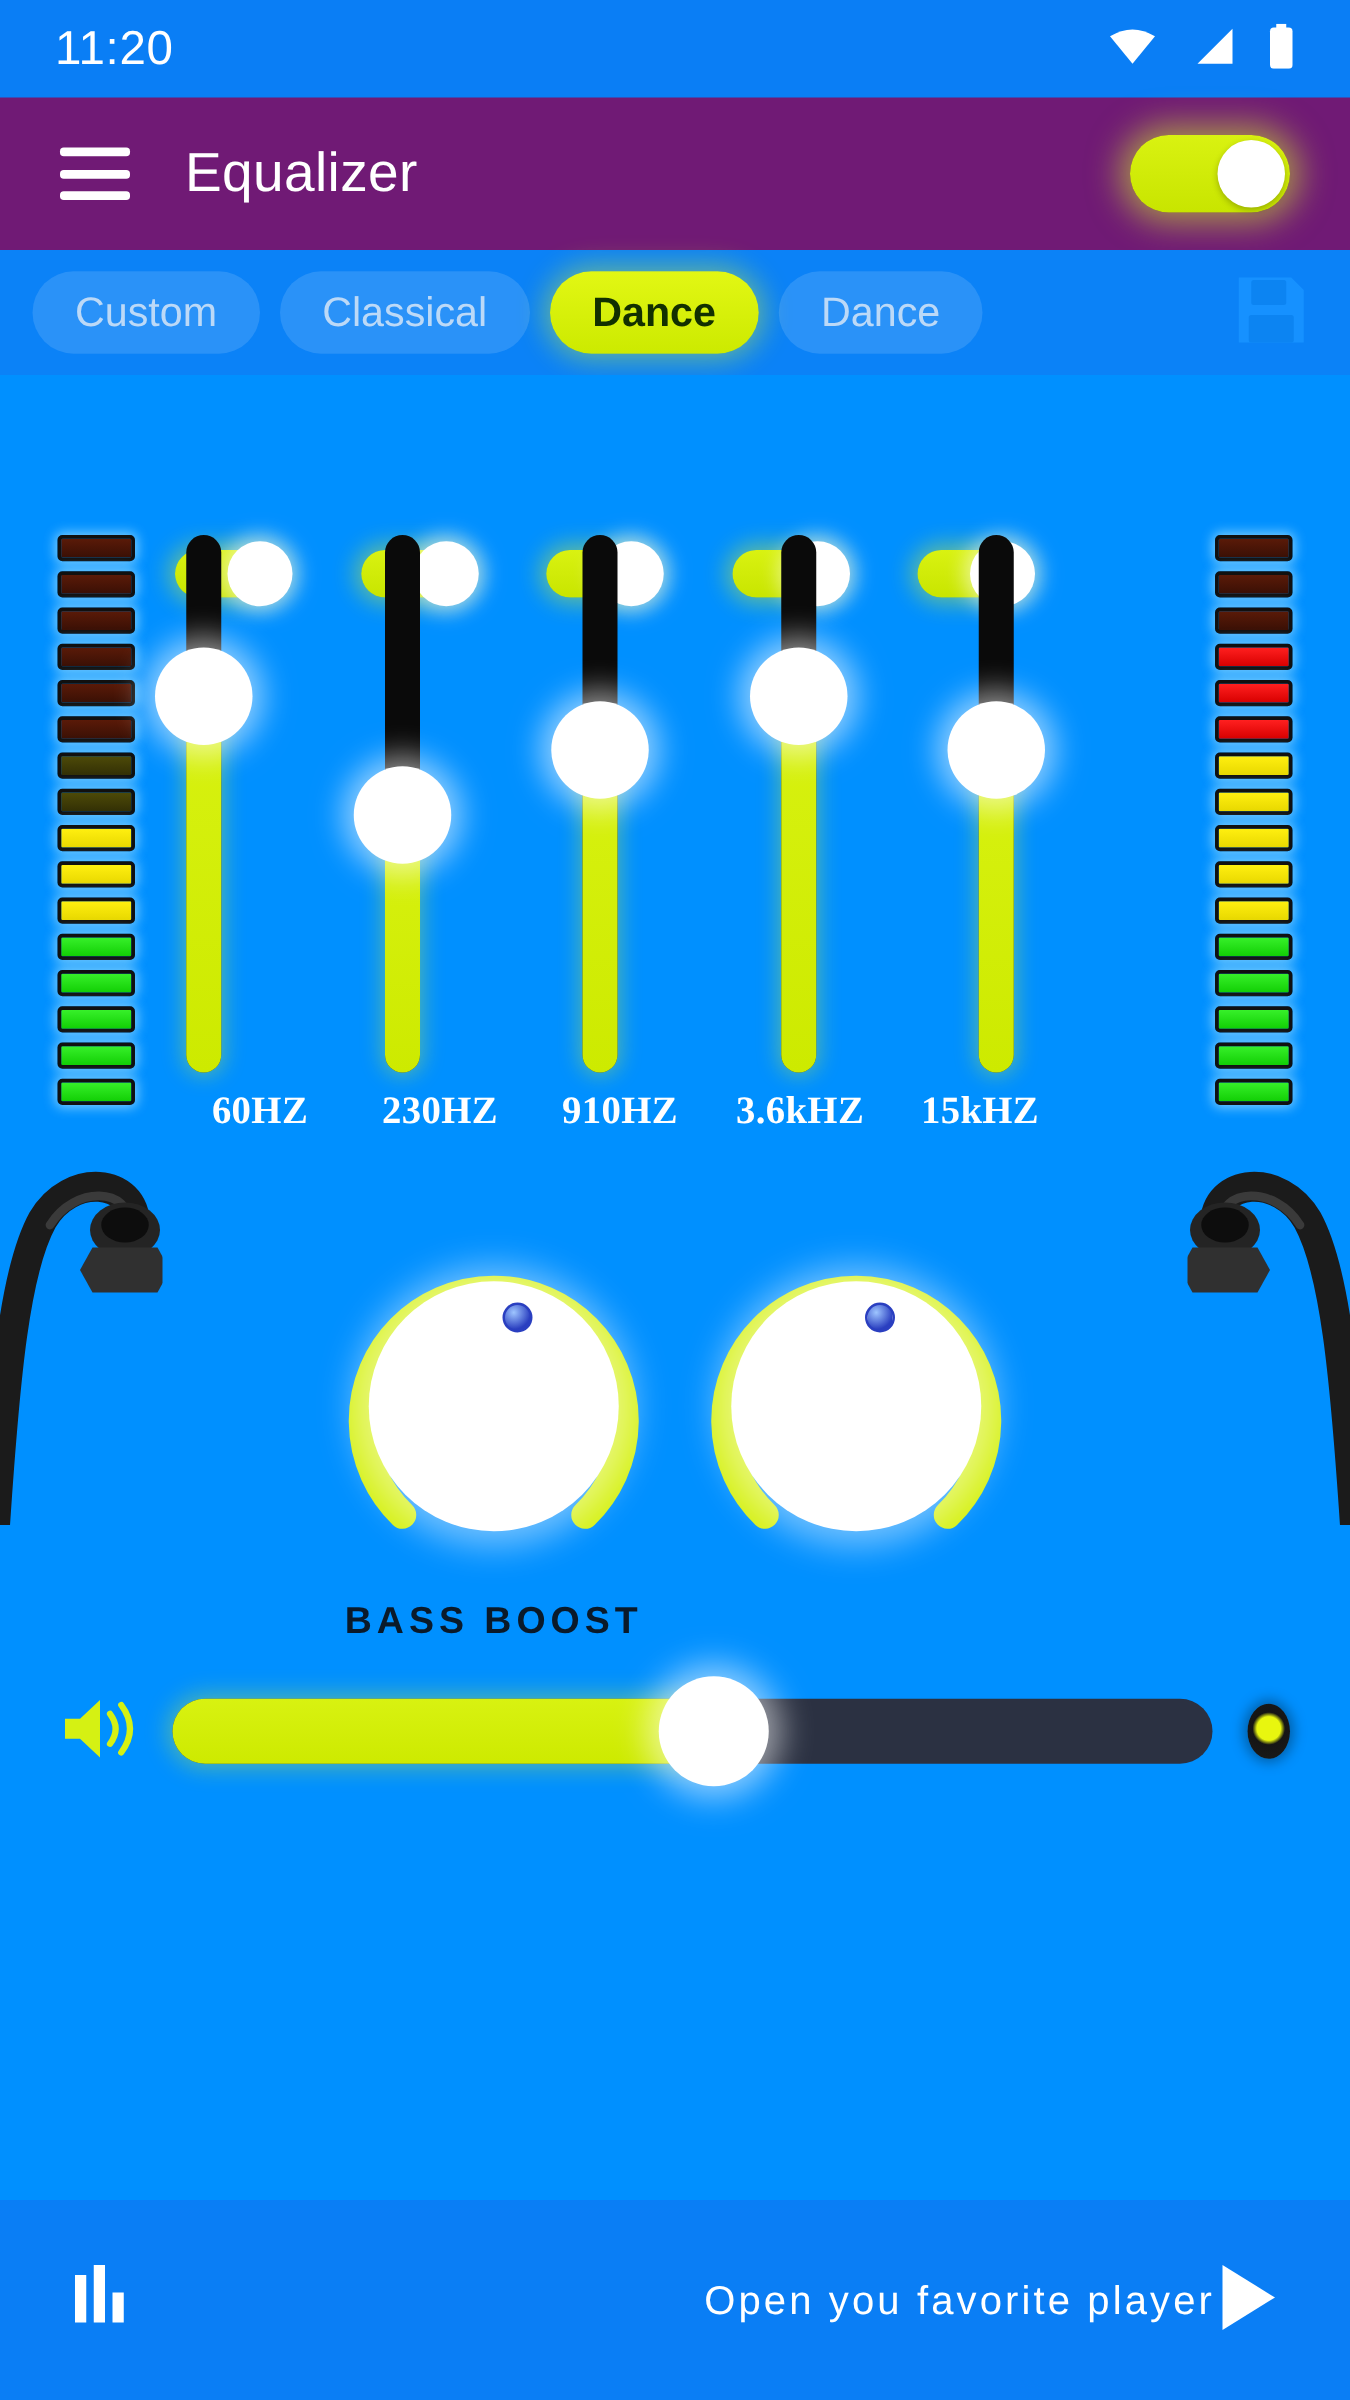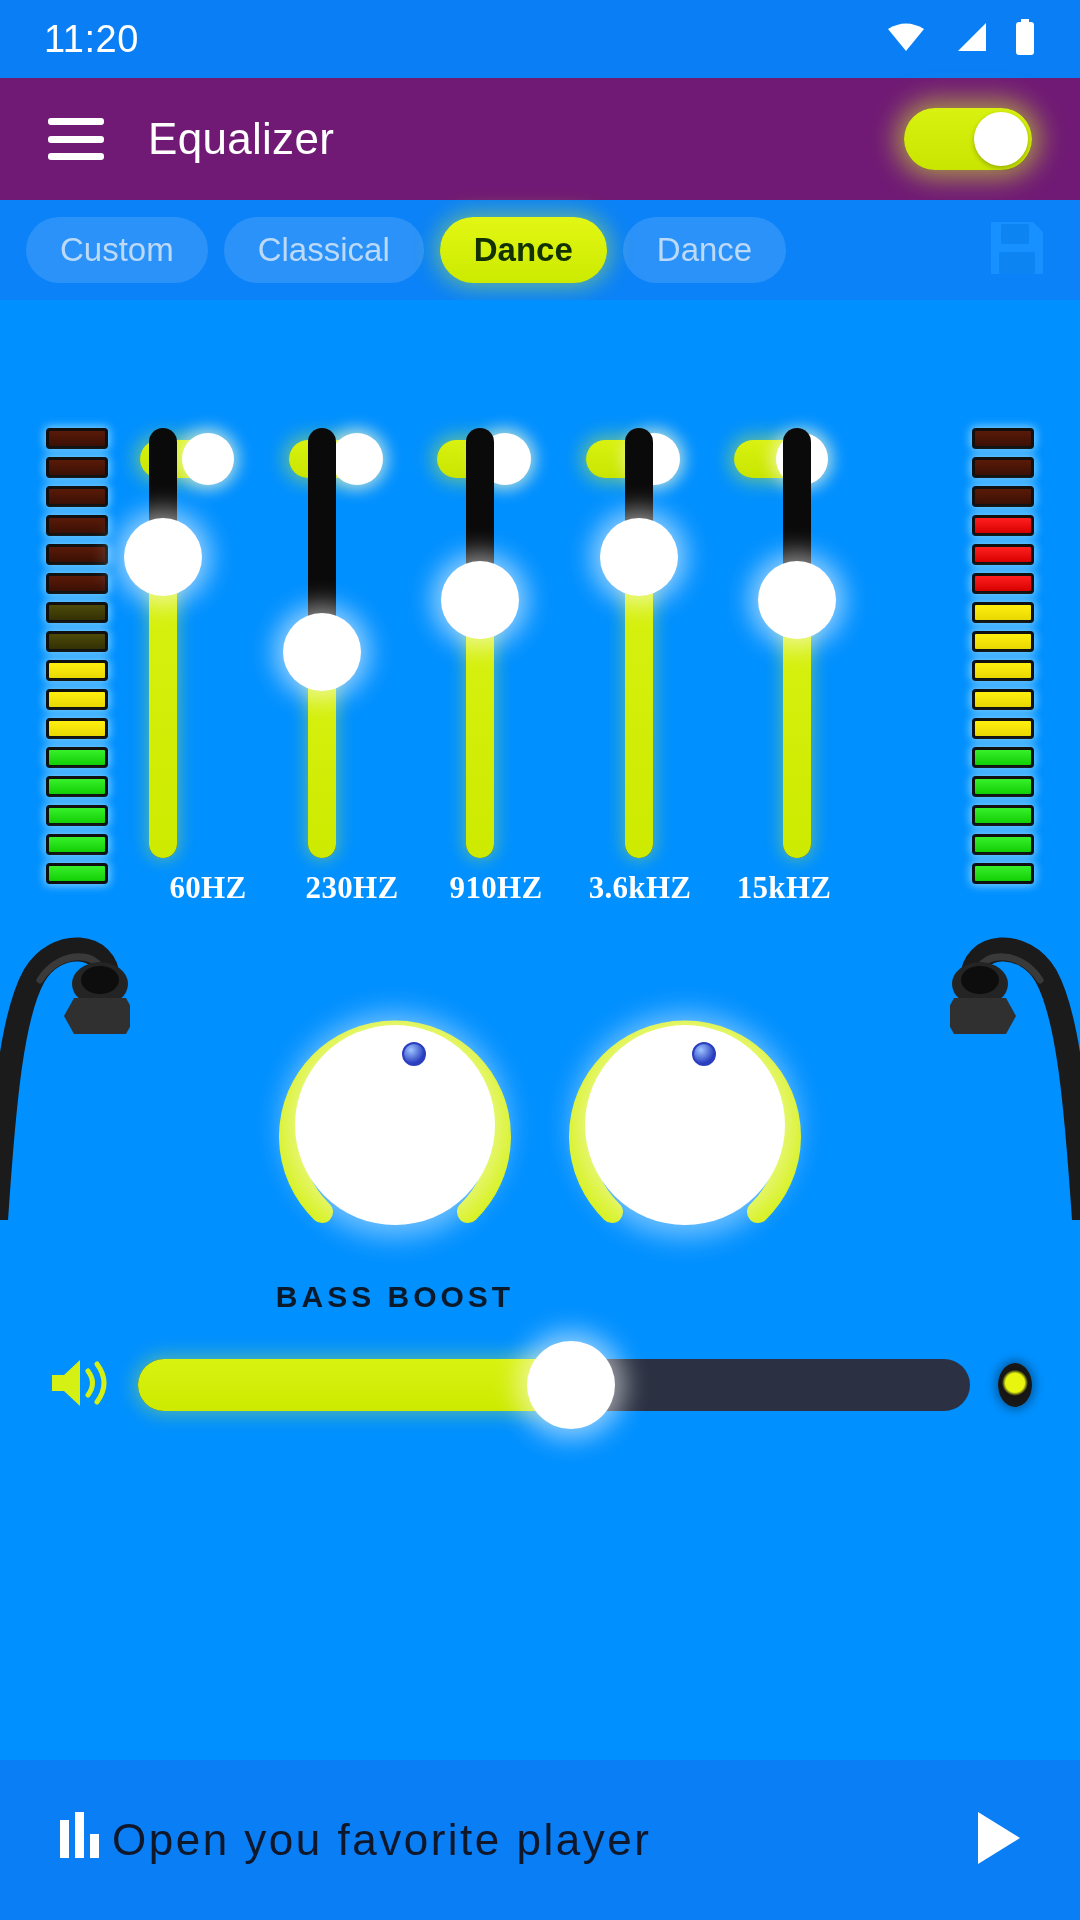--- a/index.html
+++ b/index.html
@@ -182,21 +182,21 @@
     box-shadow:0 0 10px 3px rgba(0,0,0,0.35);
   }
 
   
   .bottombar {
     position:absolute; bottom:0; left:0; width:1080px; height:160px;
     background:#0a7ef5;
     display:flex; align-items:center; padding:0 56px;
   }
   .bottom-text {
-    flex:1; text-align:left; color:#0f172a; font-size:44px; letter-spacing:2.5px;
+    flex:1; text-align:right; color:#ffffff; font-size:32px; letter-spacing:2.5px;
   }
 </style>
 </head>
 <body>
 
 <div class="statusbar">
   <div class="status-time">11:20</div>
   <div class="status-icons">
     <span>
       <svg width="40" height="32" viewBox="0 0 40 32">

